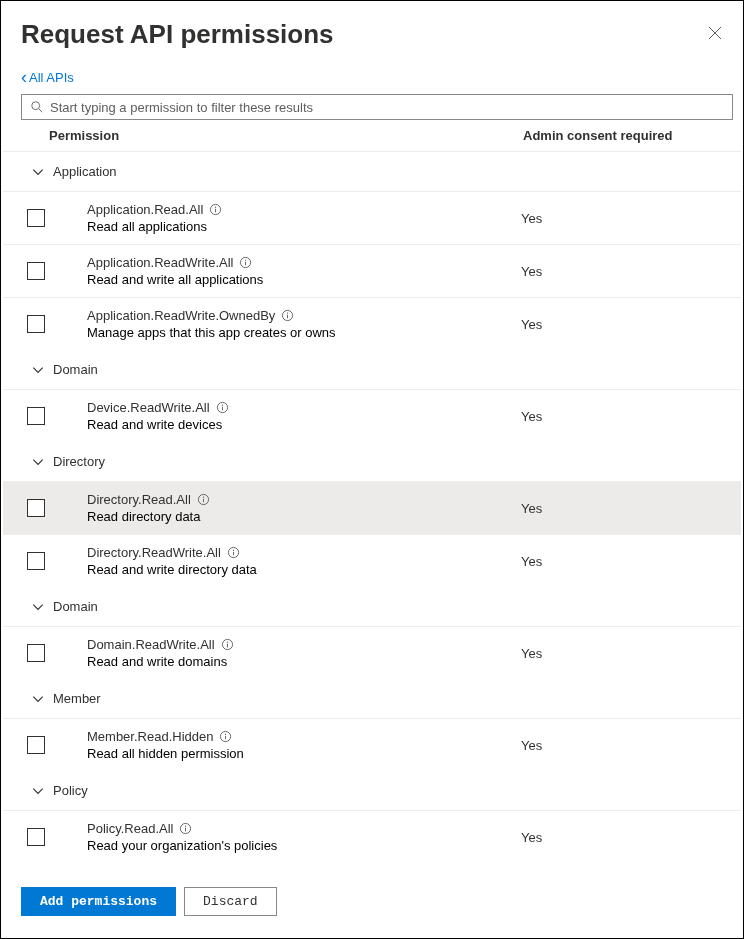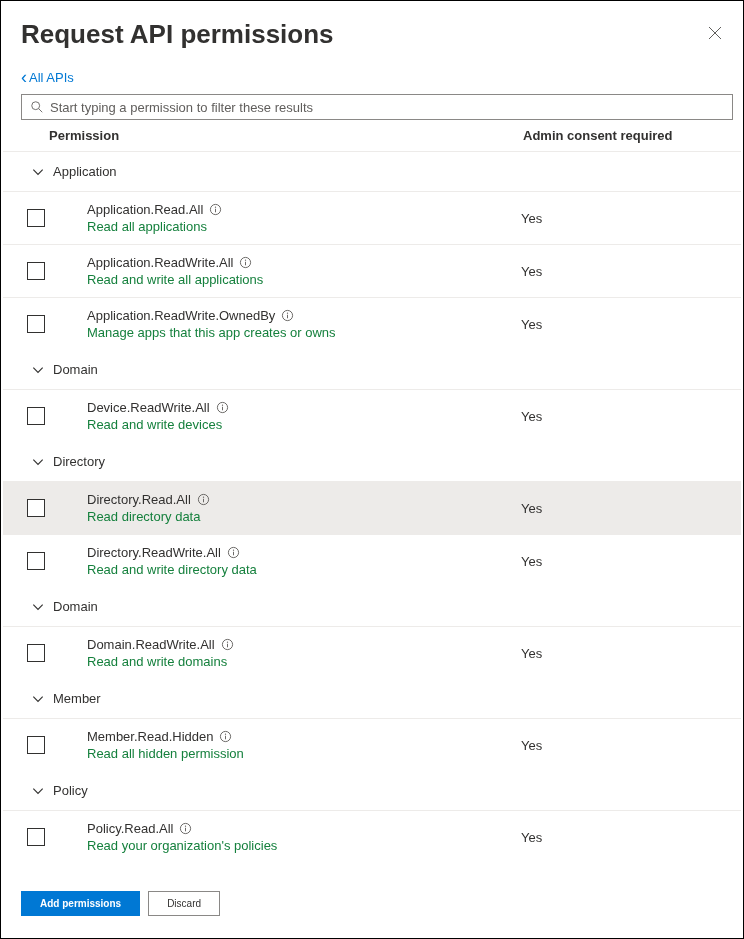--- a/index.html
+++ b/index.html
@@ -143,21 +143,21 @@
     gap: 2px;
   }
   .perm-name-line {
     display: flex;
     align-items: center;
     gap: 6px;
     color: #323130;
     font-size: 13px;
   }
   .perm-desc {
-    color: #15803d;
+    color: #000000;
     font-size: 13px;
   }
   .info-icon {
     width: 13px;
     height: 13px;
     color: #605e5c;
     flex-shrink:0;
   }
   .consent-cell {
     width: 200px;
@@ -165,26 +165,27 @@
     color: #323130;
   }
 
   .footer {
     padding: 22px 20px;
     display: flex;
     gap: 8px;
   }
   .btn {
     padding: 6px 18px;
-    font-size: 10px;
+    font-size: 13px;
     cursor: pointer;
     border: 1px solid #8a8886;
     background: #fff;
     min-width: 70px;
     text-align: center;
+    font-family: Liberation Mono, monospace;
   }
   .btn.primary {
     background: #0078d4;
     border-color: #0078d4;
     color: #fff;
     font-weight: 600;
   }
 </style>
 </head>
 <body>

